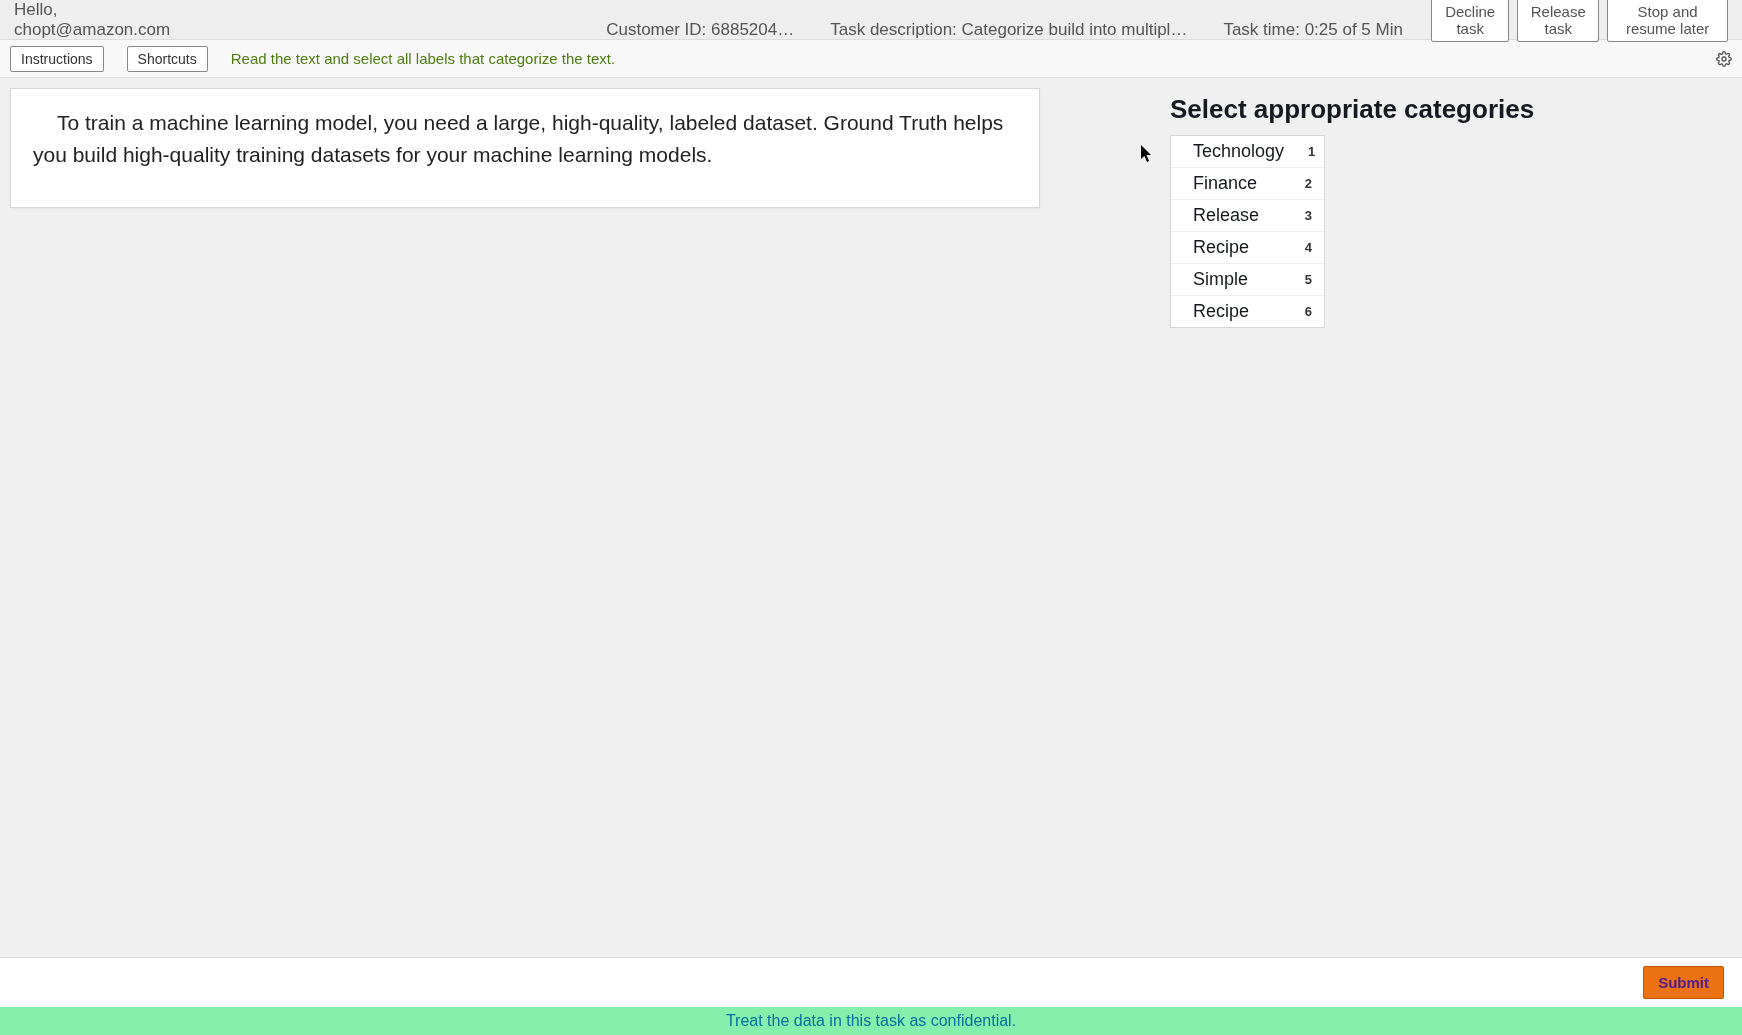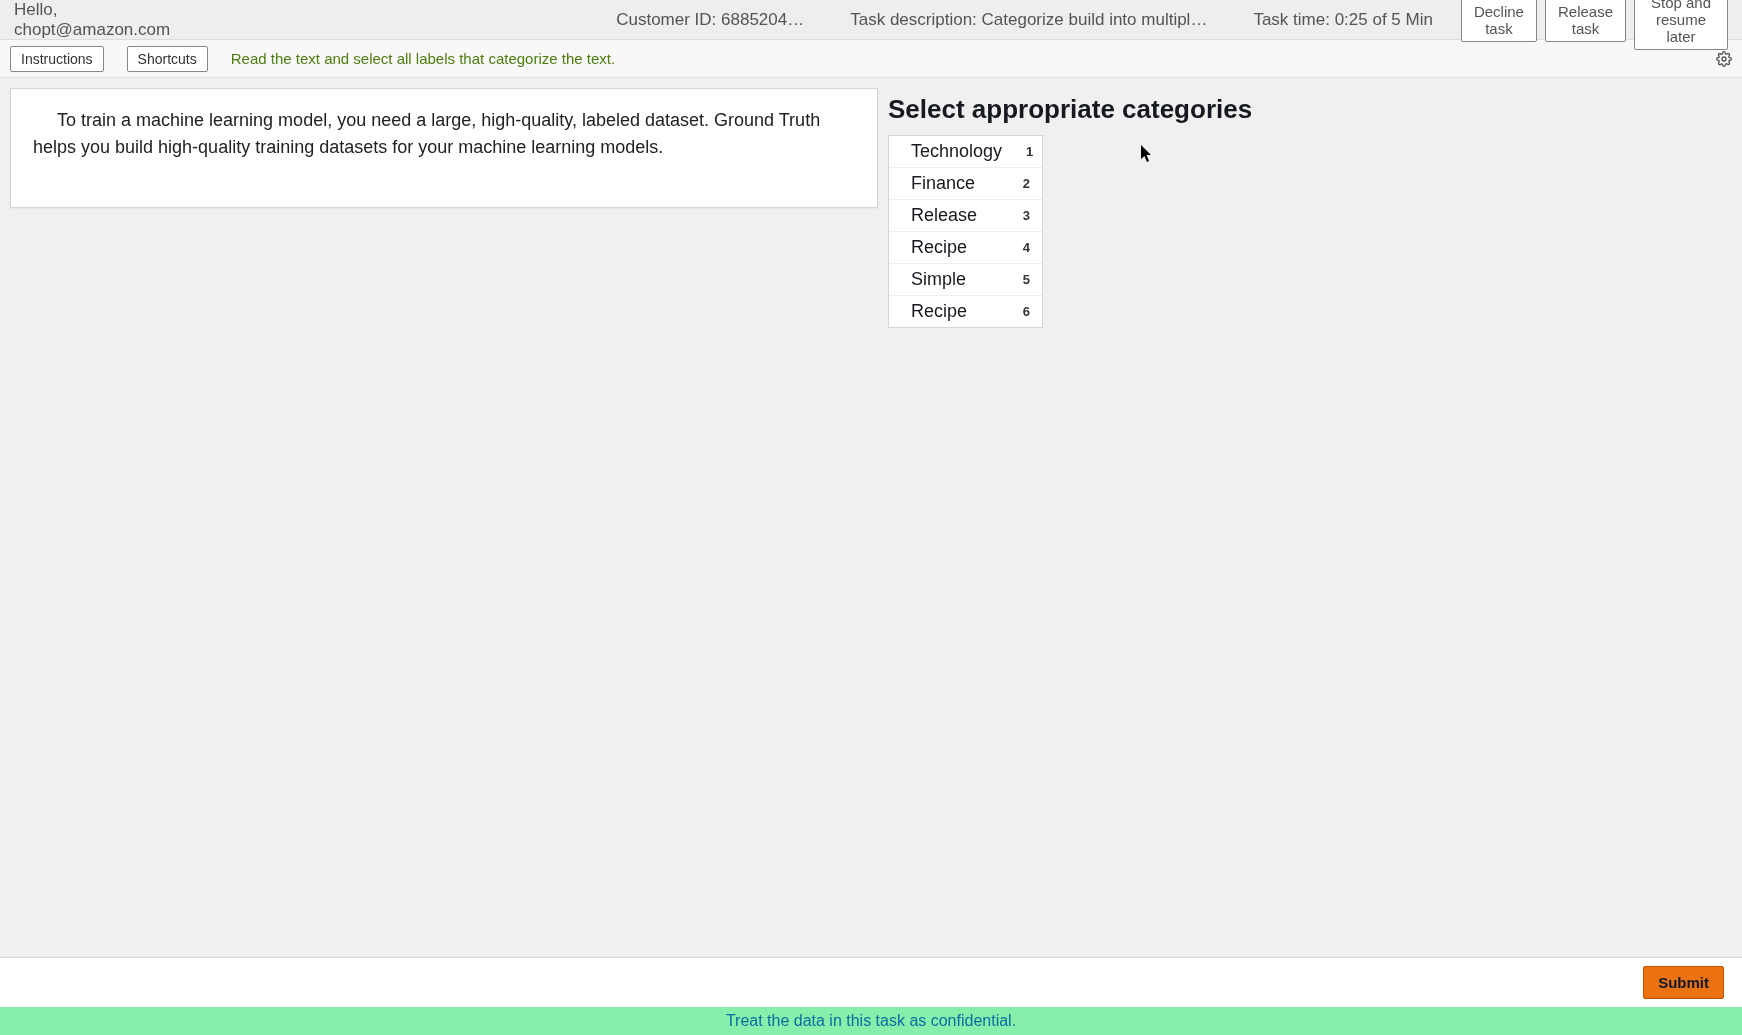--- a/index.html
+++ b/index.html
@@ -16,21 +16,21 @@
   display: flex;
   align-items: center;
   padding: 0 14px;
   height: 40px;
   background: #eeeeee;
   border-bottom: 1px solid #dcdcdc;
   font-size: 17px;
   color: #545454;
   gap: 28px;
 }
-.header-left { display: flex; align-items: center; gap: 46px; flex: 1; }
+.header-left { display: flex; align-items: flex-end; gap: 36px; flex: 1; }
 .header-right { display: flex; align-items: center; gap: 8px; }
 .header .btn {
   background: #fff;
   border: 1px solid #878787;
   padding: 4px 12px;
   font-size: 15px;
   color: #545454;
   cursor: pointer;
   border-radius: 2px;
 }
@@ -68,31 +68,32 @@
   display: flex;
   padding: 10px;
   gap: 10px;
   height: calc(1035px - 40px - 38px - 50px - 28px);
   background: #f0f0f0;
 }
 
 .text-panel {
   background: #fff;
   border: 1px solid #d6d6d6;
-  width: 868px;
+  width: 1030px;
   height: 120px;
   padding: 18px 22px;
-  font-size: 18px;
+  font-size: 21px;
   line-height: 1.5;
   color: #222;
   box-shadow: 0 1px 2px rgba(0,0,0,0.05);
 }
 .text-panel p { text-indent: 24px; }
 
 .right-panel {
+  margin-left: 120px;
   margin-top: 6px;
 }
 .right-panel h2 {
   font-size: 26px;
   font-weight: 700;
   margin-bottom: 10px;
   color: #16191f;
 }
 .category-list {
   border: 1px solid #d6d6d6;
@@ -120,21 +121,21 @@
   height: 50px;
   background: #fff;
   border-top: 1px solid #d6d6d6;
   display: flex;
   justify-content: flex-end;
   align-items: center;
   padding: 0 18px;
 }
 .submit-btn {
   background: #ec7211;
-  color: #0f172a;
+  color: #4c1d95;
   border: 1px solid #c05500;
   font-weight: 700;
   font-size: 15px;
   padding: 7px 14px;
   border-radius: 2px;
   cursor: pointer;
 }
 .confidential-bar {
   position: absolute;
   bottom: 0;

